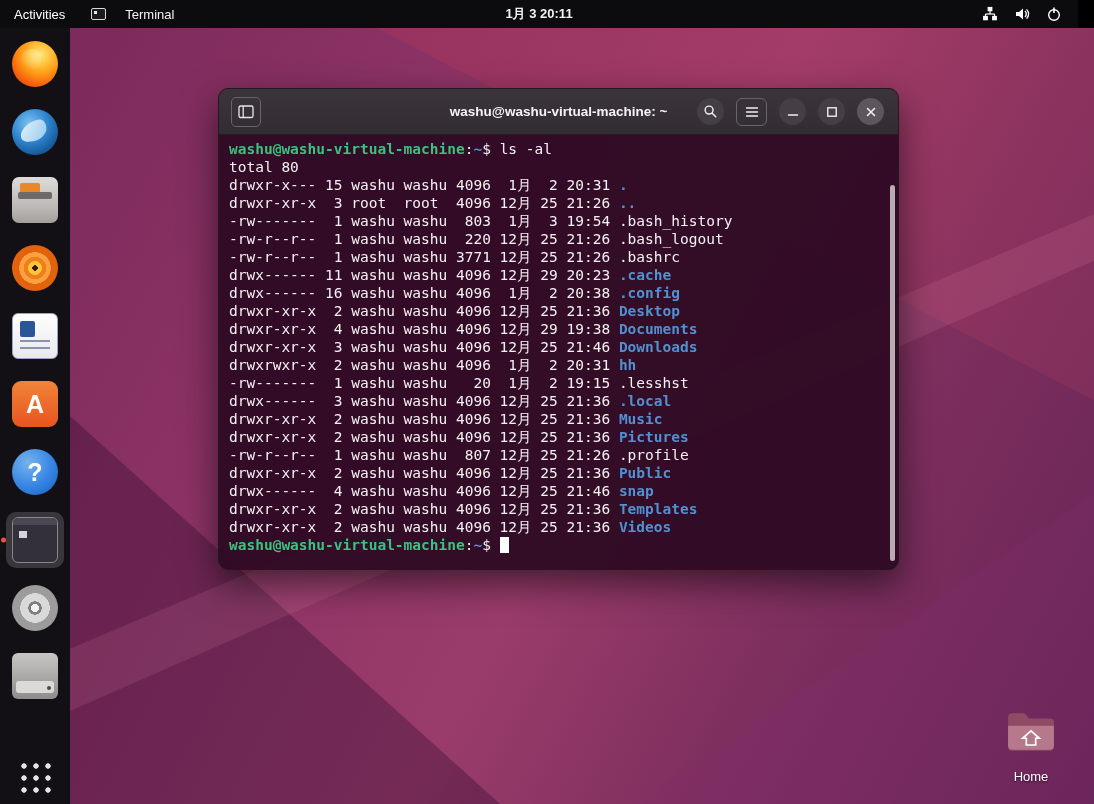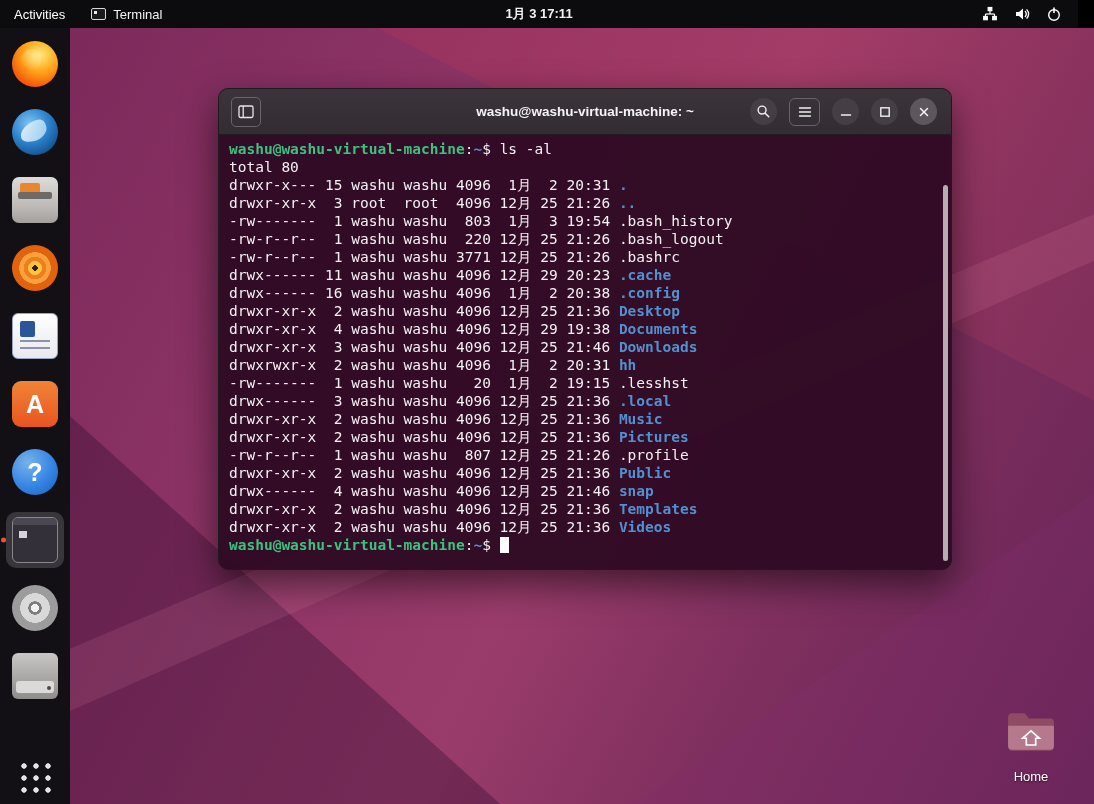--- a/index.html
+++ b/index.html
@@ -4,21 +4,21 @@
 <style>
   * { margin:0; padding:0; box-sizing:border-box; }
   html,body { width:1094px; height:804px; overflow:hidden; }
   body { position:relative; font-family:"Liberation Sans", sans-serif; background:#000; }
 
   
   .topbar { position:absolute; top:0; left:0; right:16px; height:28px; background:#0c0c0e;
             color:#f2f2f2; font-size:13px; display:flex; align-items:center; z-index:30; }
   .tb-left { display:flex; align-items:center; gap:26px; padding-left:14px; }
   .tb-activities { background:none; border:none; color:#fff; font:inherit; cursor:pointer; }
-  .tb-app { display:flex; align-items:center; gap:7px; cursor:pointer; }
+  .tb-app { display:flex; align-items:center; gap:19px; cursor:pointer; }
   .tb-app-icon { width:15px; height:12px; border:1px solid #d8d8d8; border-radius:2px;
                  background:#1b1b1b; position:relative; display:inline-block; }
   .tb-app-icon::after { content:""; position:absolute; left:2px; top:2px; width:3px; height:3px; background:#e8e8e8; }
   .tb-clock { position:absolute; left:50%; transform:translateX(-50%); font-weight:700; cursor:pointer; }
   .tb-right { margin-left:auto; display:flex; align-items:center; gap:16px; padding-right:16px; }
   .tb-ic { display:inline-flex; cursor:pointer; }
   .tb-ic svg { display:block; }
 
   
   .dock { position:absolute; top:28px; left:0; bottom:0; width:70px;
@@ -89,21 +89,21 @@
     background:linear-gradient(115deg, rgba(190,50,80,0.30), rgba(230,90,110,0.10)); }
   .facet-b { clip-path:polygon(0 50%, 0 100%, 42% 100%); background:rgba(30,2,35,0.30); }
   .facet-c { clip-path:polygon(0 80%, 100% 24%, 100% 30%, 0 88%); background:rgba(255,160,190,0.12); }
   .facet-d { clip-path:polygon(55% 100%, 100% 60%, 100% 100%); background:rgba(130,45,115,0.22); }
 
   
   .home-icon { position:absolute; right:30px; top:683px; width:66px; text-align:center; cursor:pointer; }
   .home-label { margin-top:12px; font-size:13px; color:#fff; text-shadow:0 1px 2px rgba(0,0,0,0.65); }
 
   
-  .term-window { position:absolute; left:148px; top:60px; width:734px; height:482px;
+  .term-window { position:absolute; left:148px; top:60px; width:681px; height:482px;
     border-radius:10px; background:rgba(48,10,36,0.97); box-shadow:0 14px 36px rgba(0,0,0,0.55);
     border:1px solid #1f1a1f; z-index:10; }
   .term-header { position:absolute; top:0; left:0; right:0; height:46px;
     background:linear-gradient(#3b353b,#332d33); border-bottom:1px solid #221d22;
     border-radius:9px 9px 0 0; display:flex; align-items:center; }
   .th-title { position:absolute; left:50%; transform:translateX(-50%); color:#f5f3f5;
     font-weight:700; font-size:13.5px; white-space:nowrap; }
   .th-newtab { margin-left:12px; width:30px; height:30px; border:1px solid #6a646a; border-radius:5px;
     background:transparent; display:flex; align-items:center; justify-content:center; cursor:pointer; }
   .th-controls { margin-left:auto; display:flex; align-items:center; gap:12px; padding-right:14px; }
@@ -128,21 +128,21 @@
 <body>
 
 <div class="topbar">
   <div class="tb-left">
     <button class="tb-activities">Activities</button>
     <div class="tb-app">
       <span class="tb-app-icon"></span>
       <span>Terminal</span>
     </div>
   </div>
-  <div class="tb-clock">1月 3 17:11</div>
+  <div class="tb-clock">1月 3 20:11</div>
   <div class="tb-right">
     <span class="tb-ic">
       <svg width="16" height="16" viewBox="0 0 16 16">
           <g stroke="#fff" stroke-width="1.2" fill="#fff">
         <rect x="6.2" y="1.5" width="3.6" height="3.2"></rect>
             <line x1="8" y1="4.7" x2="8" y2="8"></line>
         <line x1="3.5" y1="8" x2="12.5" y2="8"></line>
             <line x1="3.5" y1="8" x2="3.5" y2="10.5"></line>
         <line x1="12.5" y1="8" x2="12.5" y2="10.5"></line>
         <rect x="1.7" y="10.5" width="3.6" height="3.2"></rect>

